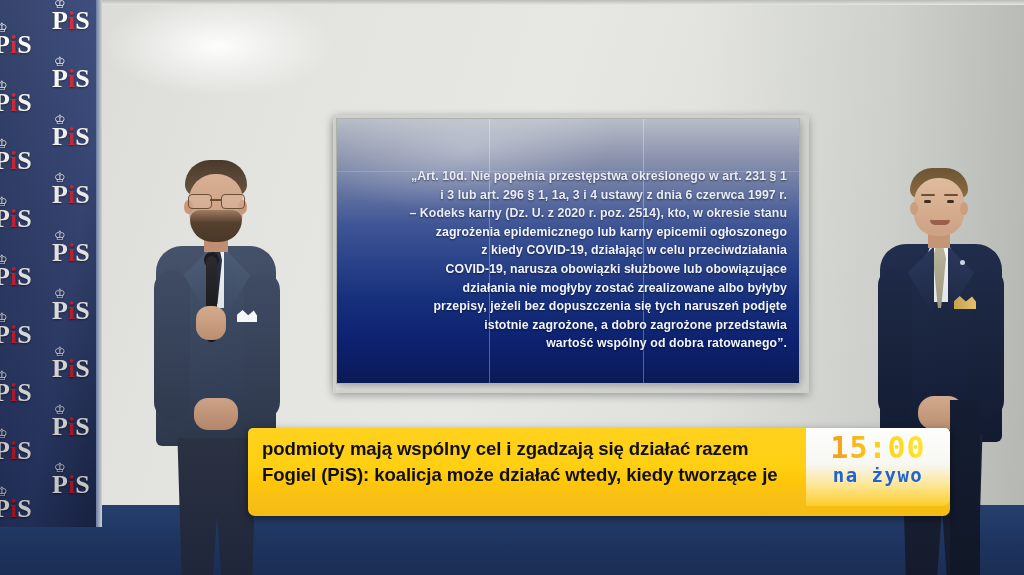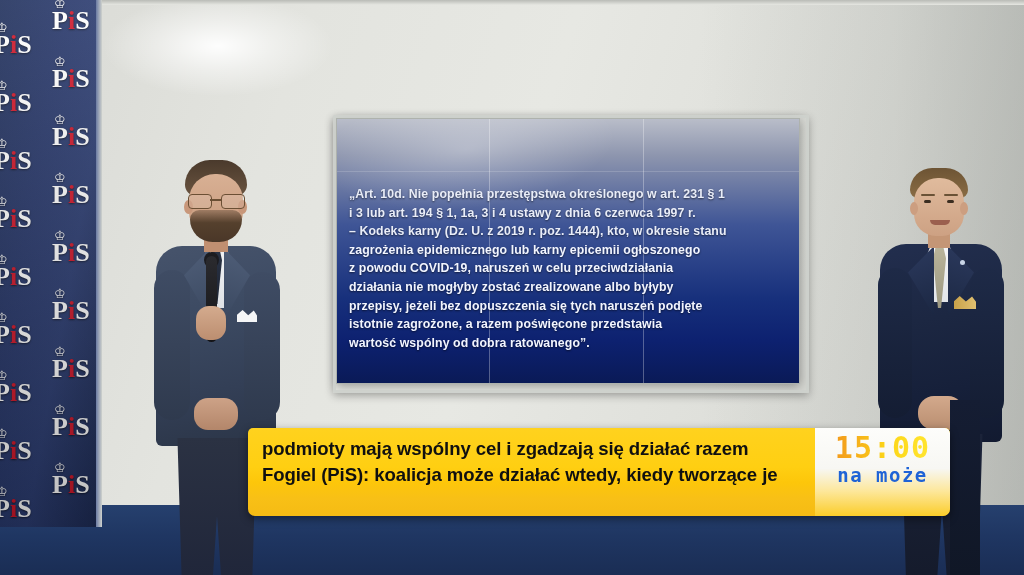--- a/index.html
+++ b/index.html
@@ -88,29 +88,28 @@
   .glare{
     position:absolute;left:-20px;top:-30px;width:300px;height:120px;
     background:radial-gradient(ellipse at center, rgba(255,255,255,.30), rgba(255,255,255,0) 70%);
     transform:rotate(-6deg);
   }
 
   .slide-text{
     position:absolute;left:0;top:48px;width:462px;
     padding:0 12px;
     box-sizing:border-box;
-    text-align:left;
+    text-align:right;
     color:#f2f5ff;
     font-family:"Liberation Sans",sans-serif;
     font-weight:600;
     font-size:12.3px;
     line-height:18.6px;
     letter-spacing:.1px;
     text-shadow:0 1px 2px rgba(0,0,0,.55);
-    margin-top:18px;
   }
   .slide-text .ln{display:block;white-space:nowrap;}
   .slide-text .ln:nth-child(1),
   .slide-text .ln:nth-child(2),
   .slide-text .ln:nth-child(3){color:#e9edf8;}
 
   
   .person{position:absolute;}
 
   
@@ -177,24 +176,25 @@
     color:#101010;
     font-family:"Liberation Sans",sans-serif;
     font-weight:700;
     font-size:18.6px;
     line-height:26px;
     letter-spacing:-.1px;
   }
   .banner-text .bl{display:block;white-space:nowrap;}
 
   .clockbox{
-    position:absolute;right:0;top:0;width:135px;height:88px;
+    position:absolute;right:0;top:0;width:135px;height:78px;
     background:linear-gradient(180deg,#fdfdfb 0%,#f7f7f3 46%,#fde79a 72%,#fbcd2a 100%);
     border-radius:0 5px 7px 0;
     overflow:hidden;
+    padding-left:9px;
   }
   .clock-time{
     position:absolute;left:0;right:0;top:4px;
     text-align:center;
     font-family:"DejaVu Sans Mono",monospace;
     font-weight:700;
     font-size:30px;
     letter-spacing:1px;
     line-height:32px;
     background:linear-gradient(90deg,#f08b18 0%,#f5a81c 26%,#fcd417 52%,#ffe22a 78%,#ffe93a 100%);
@@ -252,27 +252,28 @@
   </div>
   <div class="brandwall-edge"></div>
 
   <div class="vwall">
     <div class="glare"></div>
     <div class="seam s1"></div>
     <div class="seam s2"></div>
     <div class="seam-h"></div>
     <div class="slide-text" id="slide-text">
         <span class="ln">„Art. 10d. Nie popełnia przestępstwa określonego w art. 231 § 1</span>
-        <span class="ln">i 3 lub art. 194 § 1, 1a, 3 i 4 ustawy z dnia 6 czerwca 1997 r.</span>
-        <span class="ln">– Kodeks karny (Dz. U. z 2019 r. poz. 1444), kto, w okresie stanu</span>
+        <span class="ln">i 3 lub art. 296 § 1, 1a, 3 i 4 ustawy z dnia 6 czerwca 1997 r.</span>
+        <span class="ln">– Kodeks karny (Dz. U. z 2020 r. poz. 2514), kto, w okresie stanu</span>
         <span class="ln">zagrożenia epidemicznego lub karny epicemii ogłoszonego</span>
-        <span class="ln">z powodu COVID-19, naruszeń w celu przeciwdziałania</span>
+        <span class="ln">z kiedy COVID-19, działając w celu przeciwdziałania</span>
+        <span class="ln">COVID-19, narusza obowiązki służbowe lub obowiązujące</span>
         <span class="ln">działania nie mogłyby zostać zrealizowane albo byłyby</span>
         <span class="ln">przepisy, jeżeli bez dopuszczenia się tych naruszeń podjęte</span>
-        <span class="ln">istotnie zagrożone, a razem poświęcone przedstawia</span>
+        <span class="ln">istotnie zagrożone, a dobro zagrożone przedstawia</span>
         <span class="ln">wartość wspólny od dobra ratowanego”.</span>
       </div>
   </div>
   <div class="vwall-frame"></div>
 
   <div class="person" id="p-left">
     <div class="l-suit"></div>
     <div class="l-armL"></div>
     <div class="l-armR"></div>
     <div class="l-shirt"></div>
@@ -325,17 +326,17 @@
 
   <div class="right-dark"></div>
 
   <div class="banner">
     <div class="banner-text" id="banner-text">
         <span class="bl">podmioty mają wspólny cel i zgadzają się działać razem</span>
         <span class="bl">Fogiel (PiS): koalicja może działać wtedy, kiedy tworzące je</span>
       </div>
     <div class="clockbox">
       <div class="clock-time">15:00</div>
-      <div class="clock-live">na może</div>
+      <div class="clock-live">na żywo</div>
     </div>
   </div>
 
 </div>
 
 </body></html>

